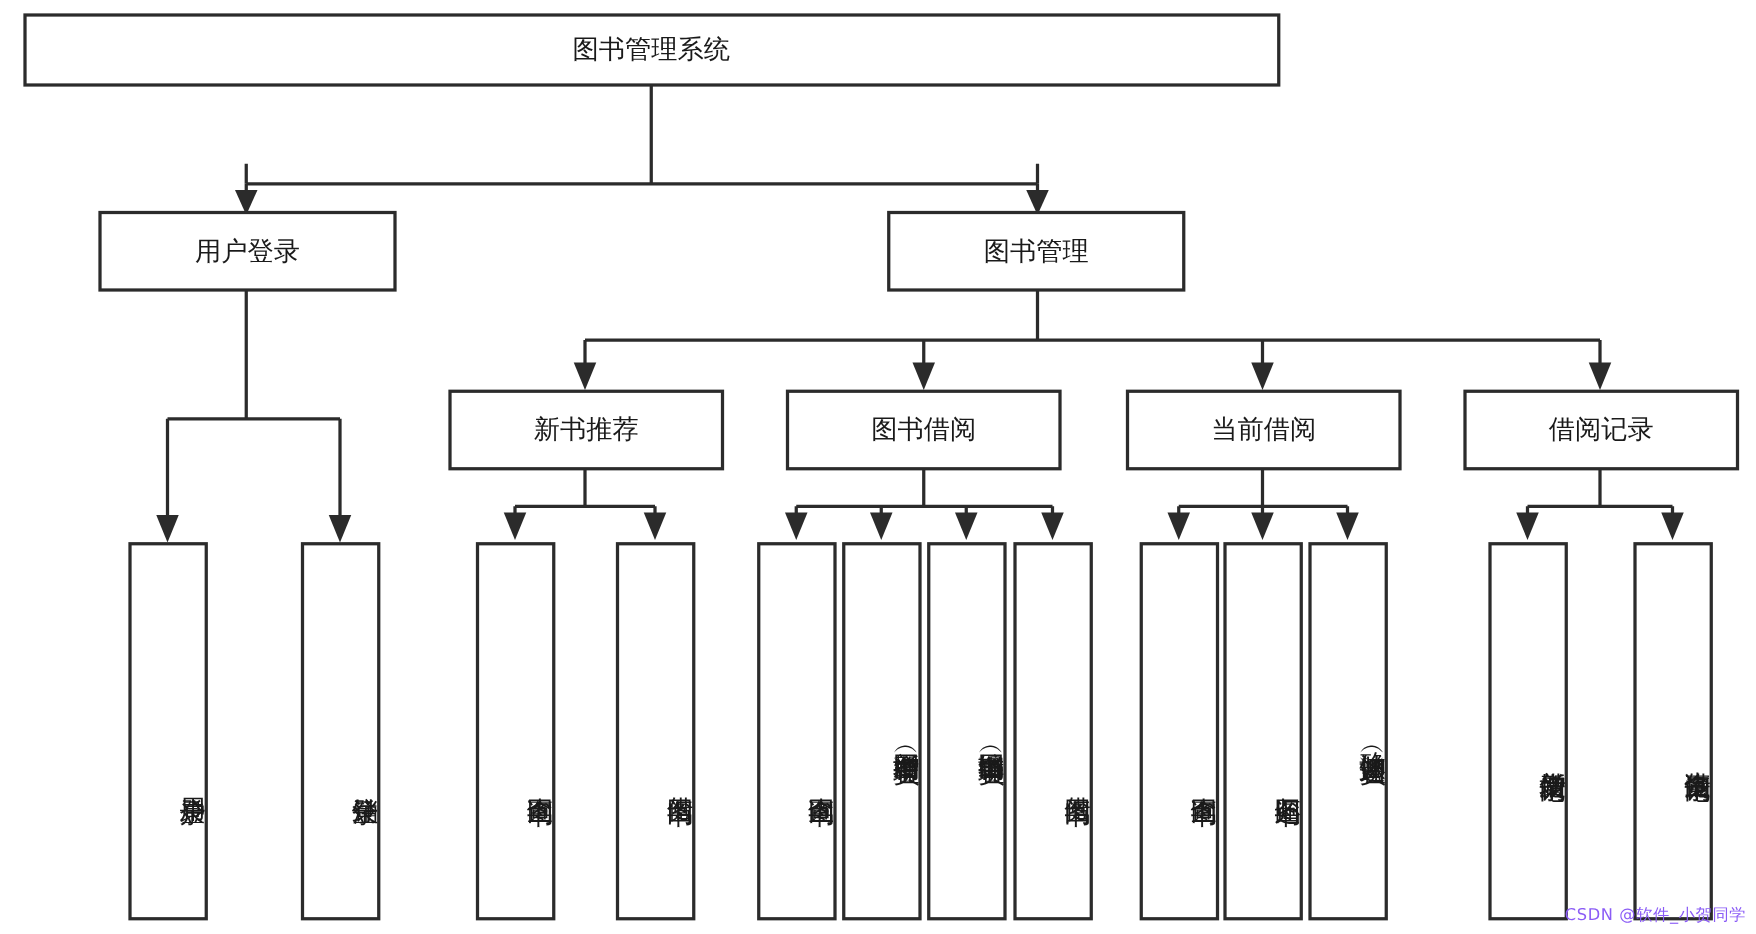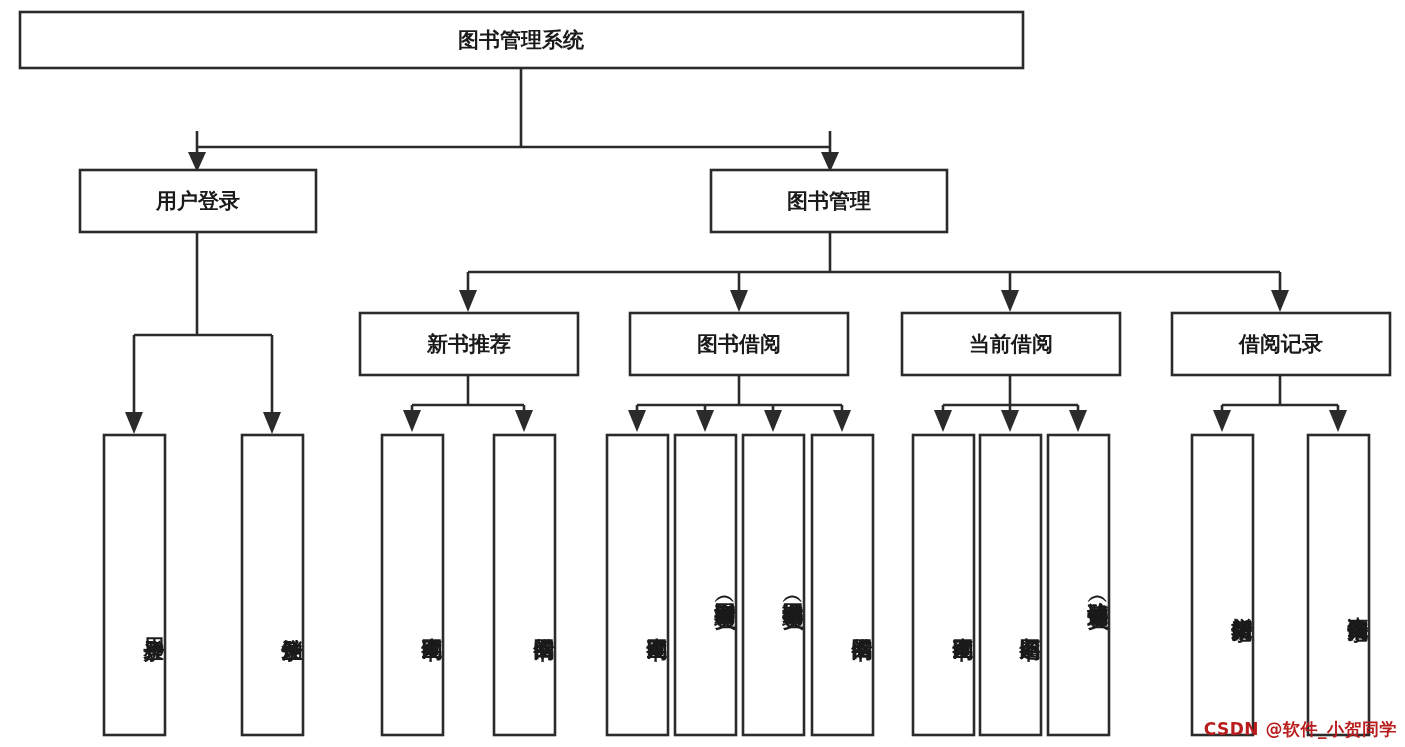--- a/index.html
+++ b/index.html
@@ -11,21 +11,20 @@
     width: 1405px;
     height: 747px;
     font-family: "DejaVu Sans", "Liberation Sans", sans-serif;
     overflow: hidden;
     position: relative;
   }
   #diagram-root {
     position: relative;
     width: 1405px;
     height: 747px;
-    font-weight: bold;
   }
   svg#tree-svg {
     position: absolute;
     top: 0;
     left: 0;
     width: 1405px;
     height: 747px;
   }
   .node-box {
     fill: #ffffff;
@@ -62,22 +61,22 @@
     align-items: flex-start;
     justify-content: center;
     white-space: pre;
     pointer-events: none;
   }
   .watermark {
     position: absolute;
     right: 8px;
     bottom: 6px;
     font-family: "DejaVu Sans", "Liberation Sans", sans-serif;
-    font-size: 17px;
-    color: #b91c1c;
+    font-size: 13px;
+    color: #8b5cf6;
     letter-spacing: 0.5px;
     white-space: nowrap;
   }
 </style>
 </head>
 <body>
 
 <div id="diagram-root">
 
   <svg id="tree-svg" viewBox="0 0 1405 747">

